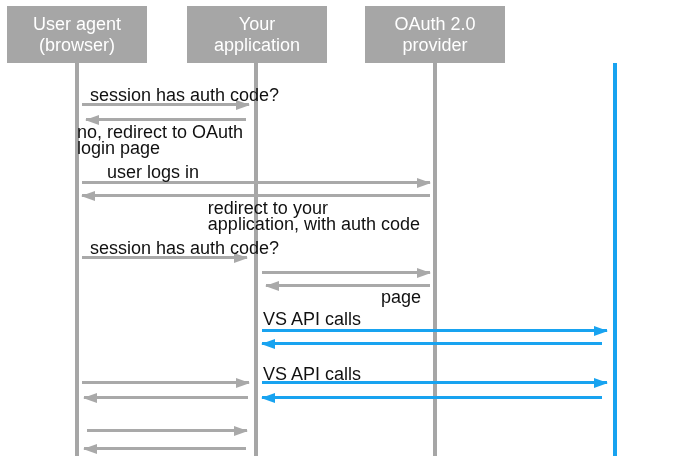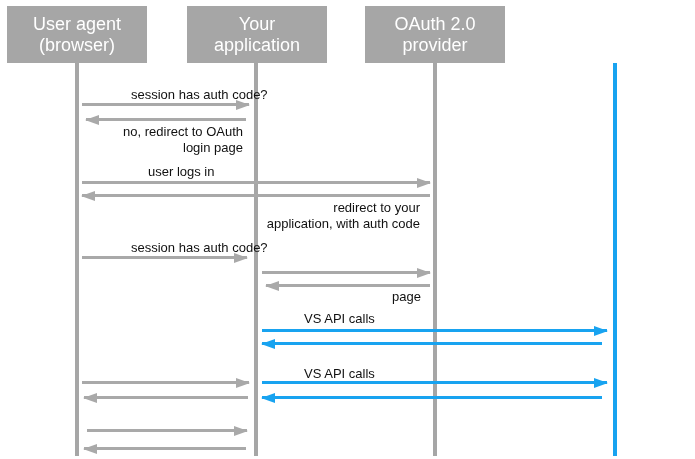--- a/index.html
+++ b/index.html
@@ -37,25 +37,24 @@
   .arrow.left  .head{left:-1px;}
   .arrow.gray .shaft{background:var(--arrow-gray,#a9a9a9);}
   .arrow.gray.right .head{border-left:14px solid var(--arrow-gray,#a9a9a9);}
   .arrow.gray.left  .head{border-right:14px solid var(--arrow-gray,#a9a9a9);}
   .arrow.blue .shaft{background:var(--blue,#18a3f0);}
   .arrow.blue.right .head{border-left:14px solid var(--blue,#18a3f0);}
   .arrow.blue.left  .head{border-right:14px solid var(--blue,#18a3f0);}
   
   .msg-label{
     position:absolute;z-index:3;
-    font-size:13px;line-height:16px;color:var(--label-color,#111111);
+    font-size:18px;line-height:16px;color:var(--label-color,#111111);
     white-space:pre-line;
-    margin-left:41px;
   }
-  .msg-label.align-right{text-align:right;}
+  .msg-label.align-right{}
 </style>
 </head>
 <body>
 
 <div id="canvas">
 
   <div class="actor gray" style="left:187px">
     <span class="actor-label">Your
 application</span>
   </div>

